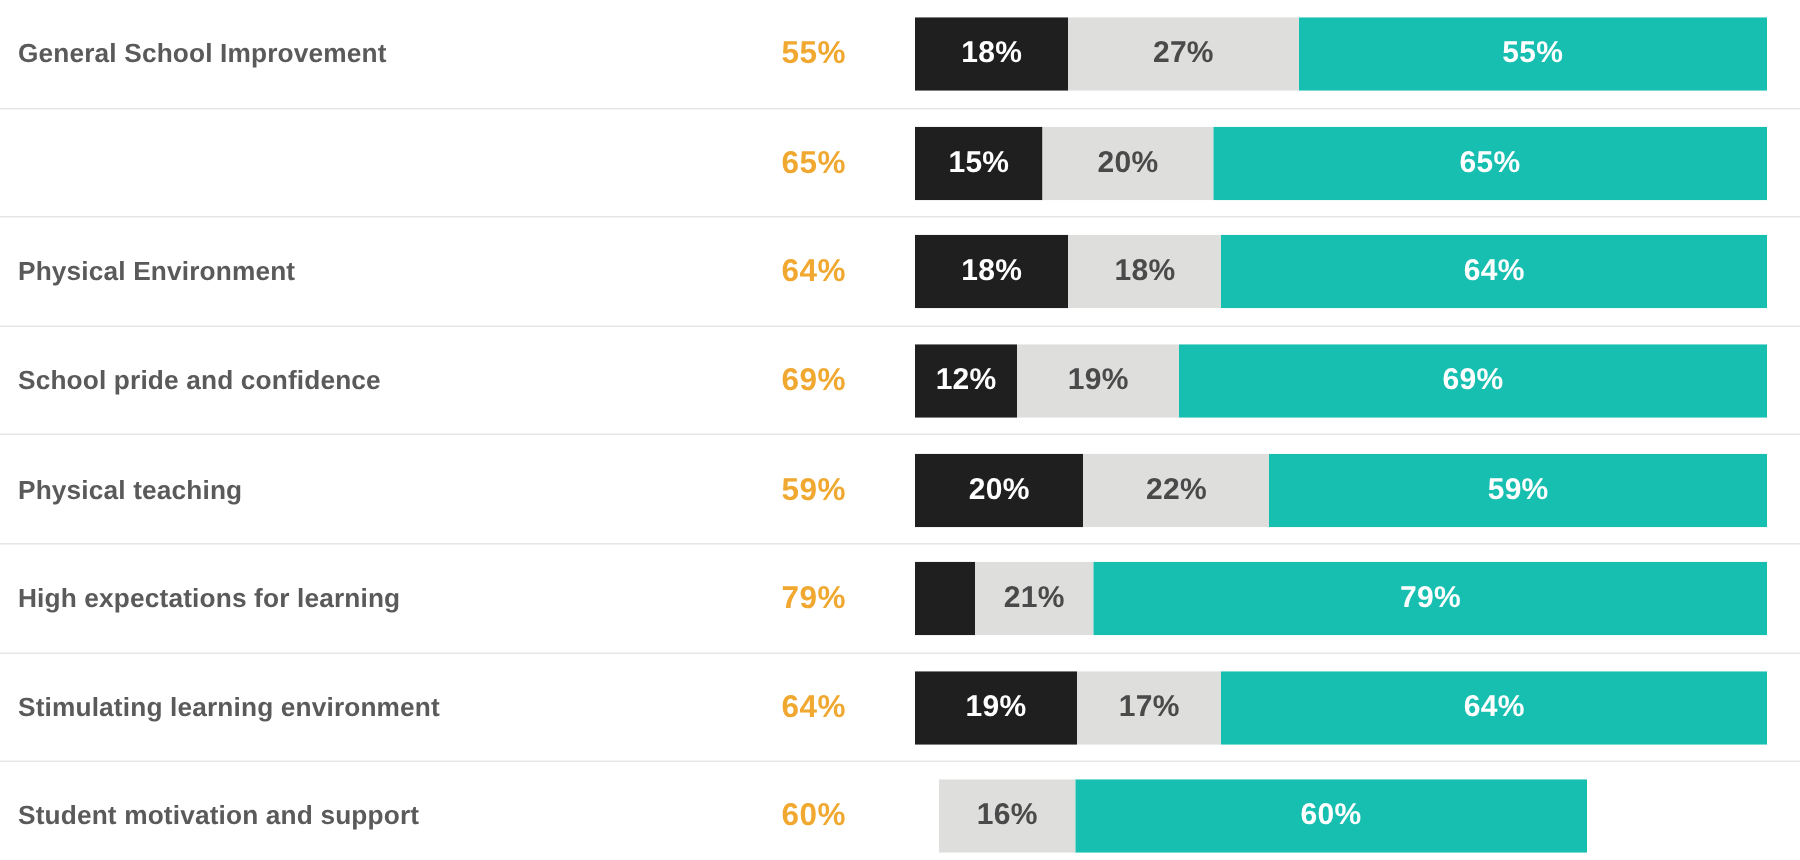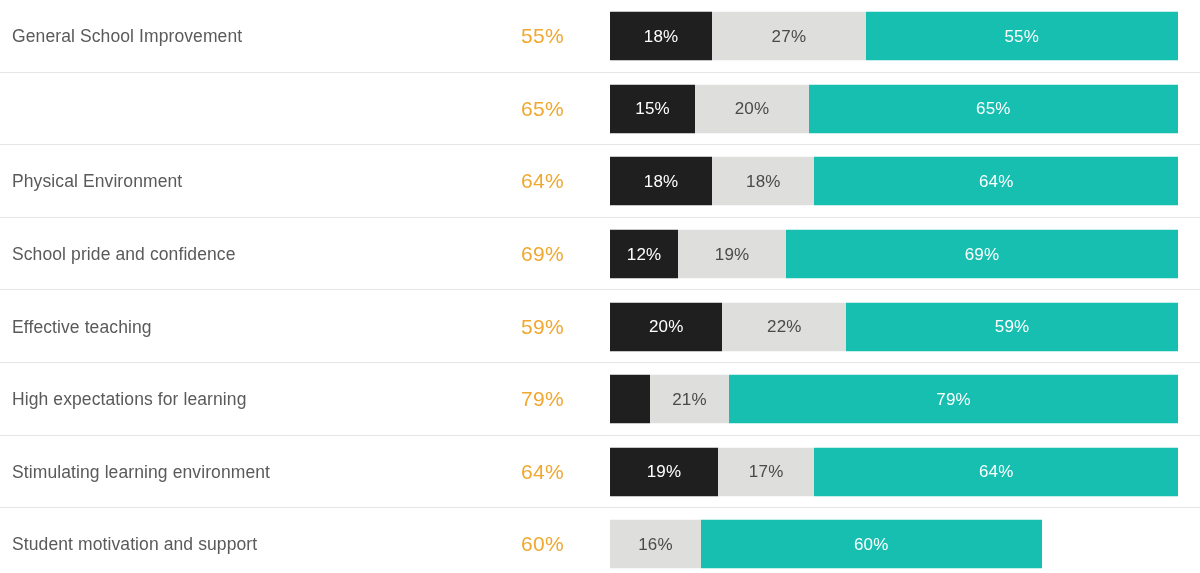--- a/index.html
+++ b/index.html
@@ -10,20 +10,21 @@
     background: #ffffff;
     font-family: "Liberation Sans", sans-serif;
     overflow: hidden;
   }
 
   #chart {
     position: relative;
     width: 1188px;
     height: 573px;
     background: #ffffff;
+    font-weight: bold;
   }
 
   .row {
     position: relative;
     width: 1200px;
     height: 72.6px;
     display: flex;
     align-items: center;
   }
 
@@ -73,21 +74,21 @@
     display: flex;
     overflow: hidden;
     background: transparent;
   }
 
   .seg {
     height: 100%;
     display: flex;
     align-items: center;
     justify-content: center;
-    font-size: 17px;
+    font-size: 20px;
     letter-spacing: 0.2px;
     overflow: hidden;
     white-space: nowrap;
   }
 
   .seg-neg { background: #1f1f1f; color: #ffffff; }
   .seg-neu { background: #dededd; color: #4a4a4a; }
   .seg-pos { background: #17bfb0; color: #ffffff; }
 </style>
 </head>
@@ -123,21 +124,21 @@
     <div class="row">
       <div class="row-label">School pride and confidence</div>
       <div class="row-score">69%</div>
       <div class="bar-track">
         <div class="seg seg-neg" style="width: 12%;">12%</div>
         <div class="seg seg-neu" style="width: 19%;">19%</div>
         <div class="seg seg-pos" style="width: 69%;">69%</div>
       </div>
     </div>
     <div class="row">
-      <div class="row-label">Effective teaching</div>
+      <div class="row-label">Physical teaching</div>
       <div class="row-score">59%</div>
       <div class="bar-track">
         <div class="seg seg-neg" style="width: 20%;">20%</div>
         <div class="seg seg-neu" style="width: 22%;">22%</div>
         <div class="seg seg-pos" style="width: 59%;">59%</div>
       </div>
     </div>
     <div class="row">
       <div class="row-label">High expectations for learning</div>
       <div class="row-score">79%</div>
@@ -153,17 +154,17 @@
       <div class="bar-track">
         <div class="seg seg-neg" style="width: 19%;">19%</div>
         <div class="seg seg-neu" style="width: 17%;">17%</div>
         <div class="seg seg-pos" style="width: 64%;">64%</div>
       </div>
     </div>
     <div class="row">
       <div class="row-label">Student motivation and support</div>
       <div class="row-score">60%</div>
       <div class="bar-track">
-        <div class="seg seg-neu" style="width: 16%;">16%</div>
+        <div class="seg seg-neu" style="width: 16%; margin-left: 16px;">16%</div>
         <div class="seg seg-pos" style="width: 60%;">60%</div>
       </div>
     </div>
   </div>
 
 </body></html>

